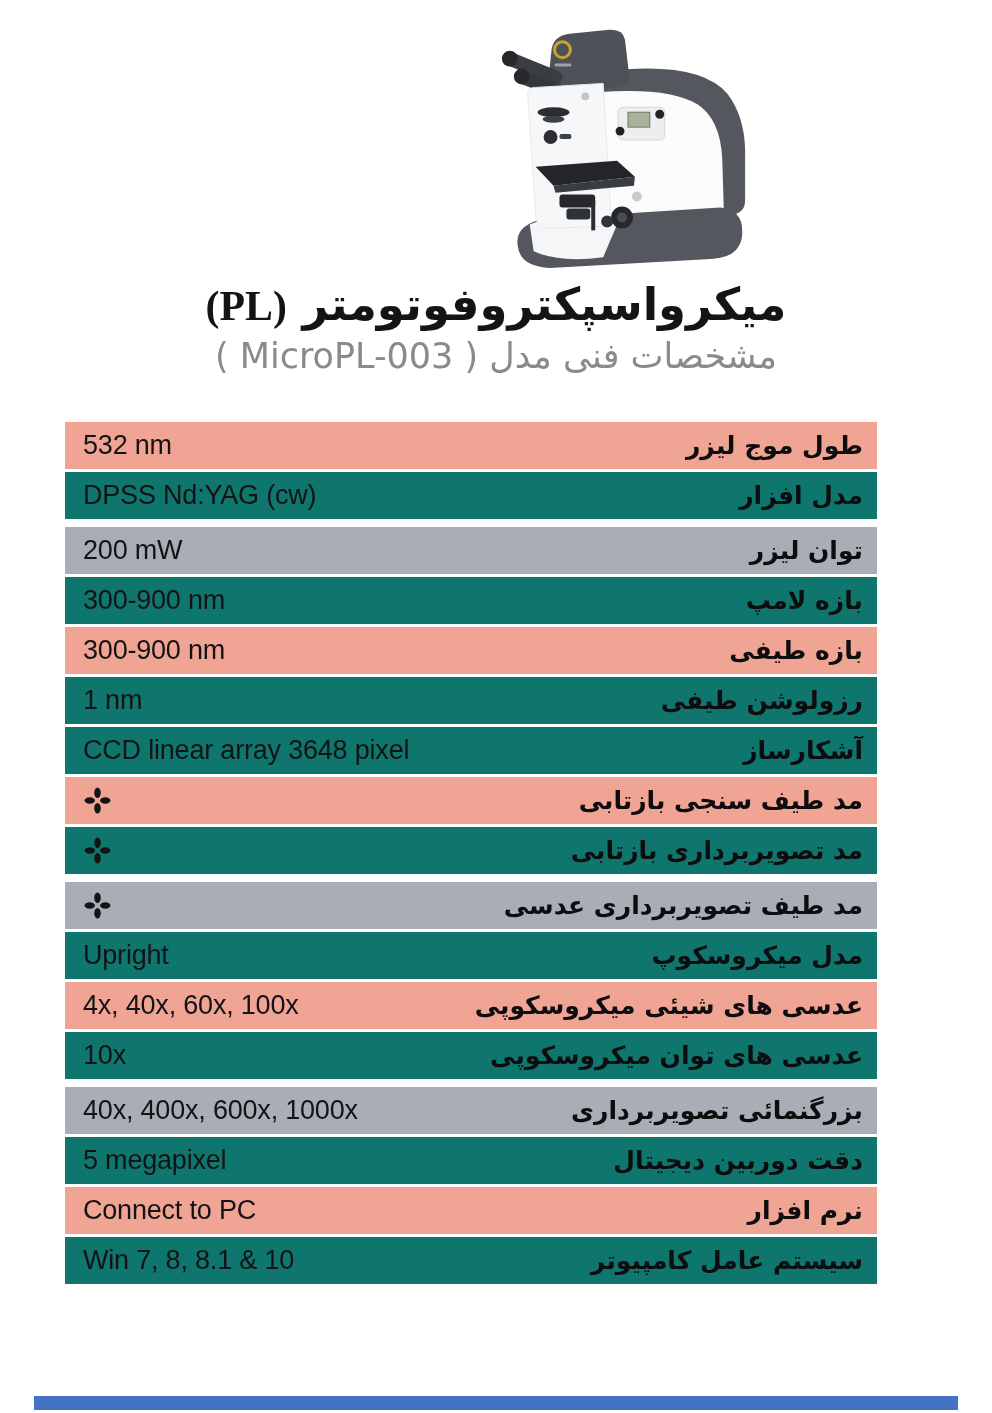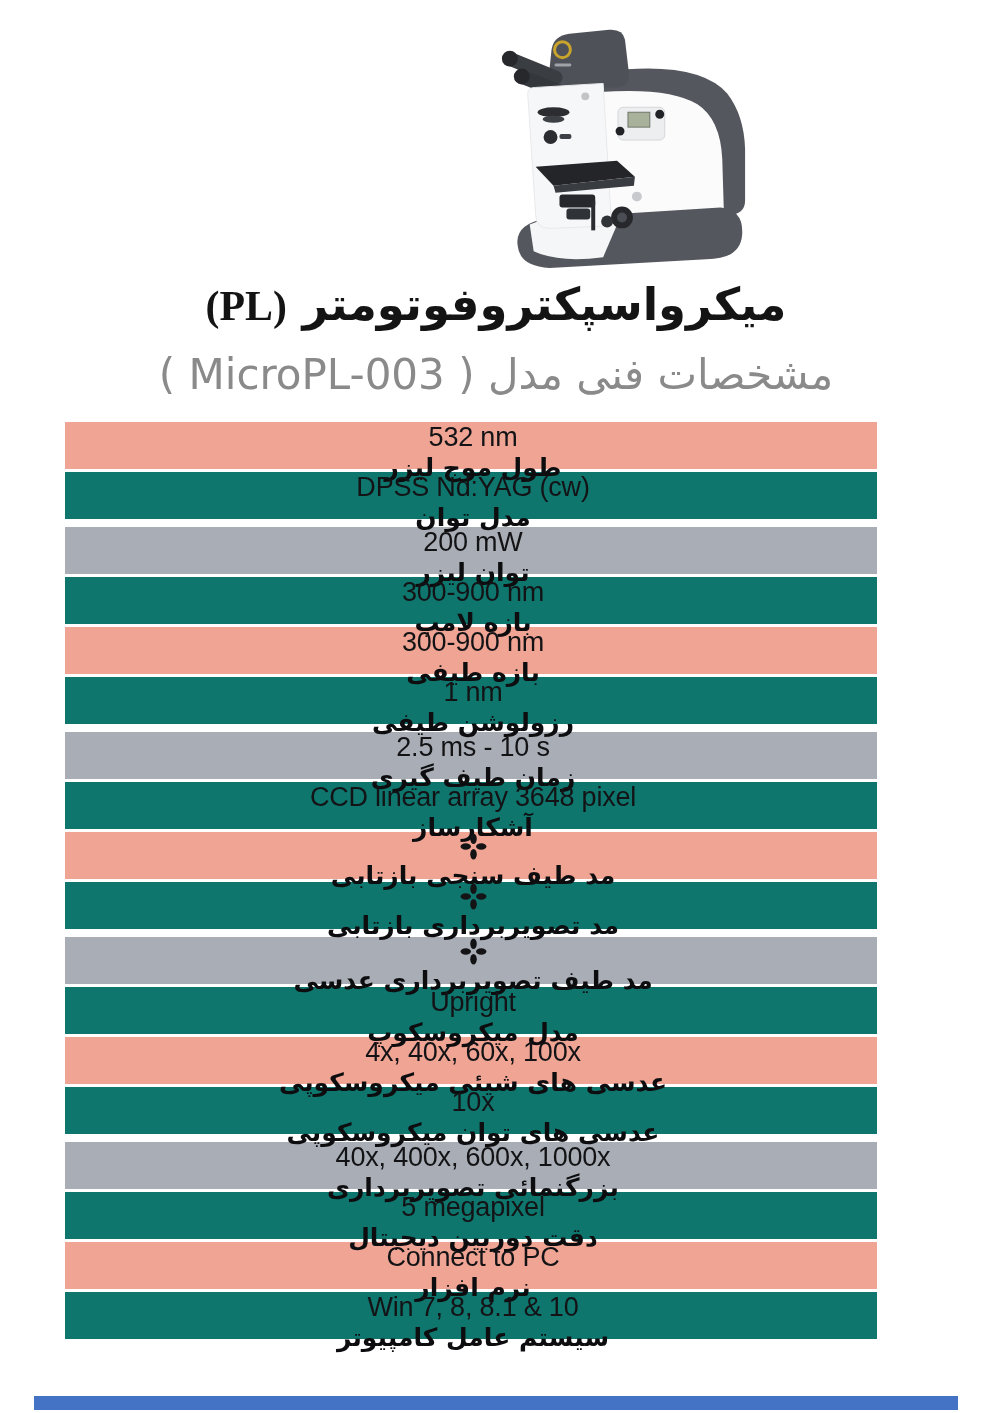--- a/index.html
+++ b/index.html
@@ -6,26 +6,26 @@
   .page{position:relative;width:992px;height:1413px;background:#ffffff;overflow:hidden;
         font-family:"DejaVu Sans",sans-serif;}
 
   
   .scope{position:absolute;left:483px;top:10px;width:280px;height:268px;}
 
   
   .titles{position:absolute;left:0;top:279px;width:100%;text-align:center;}
   .title{margin:0;font-size:45px;font-weight:700;color:#141414;direction:rtl;line-height:1.15;}
   .title .latin{font-family:"Liberation Serif","DejaVu Serif",serif;font-size:0.93em;font-weight:700;}
-  .subtitle{margin:19px 0 0;font-size:42px;font-weight:400;color:var(--subtitle-gray);direction:rtl;}
+  .subtitle{margin:5px 0 0;font-size:35px;font-weight:400;color:var(--subtitle-gray);direction:rtl;}
 
   
   .spec{position:absolute;left:65px;top:422px;width:812px;}
   .row{height:47px;margin-bottom:3px;display:flex;align-items:center;justify-content:space-between;
-       padding:0 14px 0 18px;box-sizing:border-box;flex-direction:column;}
+       padding:0 14px 0 18px;box-sizing:border-box;}
   .tone-salmon{background:var(--salmon);}
   .tone-gray{background:var(--gray);margin-top:8px;}
   .tone-white{background:#0f766e;}
   .val{direction:ltr;font-family:"Liberation Sans","DejaVu Sans",sans-serif;font-size:27px;
        color:var(--text-dark);letter-spacing:-0.2px;white-space:nowrap;}
   .lab{direction:rtl;font-size:25px;font-weight:700;color:#0d0d0f;white-space:nowrap;}
   .petal{width:29px;height:29px;display:block;}
 
   
   .footer-bar{position:absolute;left:34px;top:1396px;width:924px;height:14px;background:var(--blue);}
@@ -87,21 +87,21 @@
 
   <div class="spec">
 
     <div class="row tone-salmon">
       <div class="val">532 nm</div>
       <div class="lab">طول موج لیزر</div>
     </div>
 
     <div class="row tone-white">
       <div class="val">DPSS Nd:YAG (cw)</div>
-      <div class="lab">مدل توان</div>
+      <div class="lab">مدل افزار</div>
     </div>
 
     <div class="row tone-gray">
       <div class="val">200 mW</div>
       <div class="lab">توان لیزر</div>
     </div>
 
     <div class="row tone-white">
       <div class="val">300-900 nm</div>
       <div class="lab">بازه لامپ</div>
@@ -110,24 +110,20 @@
     <div class="row tone-salmon">
       <div class="val">300-900 nm</div>
       <div class="lab">بازه طیفی</div>
     </div>
 
     <div class="row tone-white">
       <div class="val">1 nm</div>
       <div class="lab">رزولوشن طیفی</div>
     </div>
 
-    <div class="row tone-gray">
-      <div class="val">2.5 ms - 10 s</div>
-      <div class="lab">زمان طیف گیری</div>
-    </div>
 
     <div class="row tone-white">
       <div class="val">CCD linear array 3648 pixel</div>
       <div class="lab">آشکارساز</div>
     </div>
 
     <div class="row tone-salmon">
       <div class="val">
         <svg class="petal" viewBox="0 0 24 24">
             <g fill="#141416">

